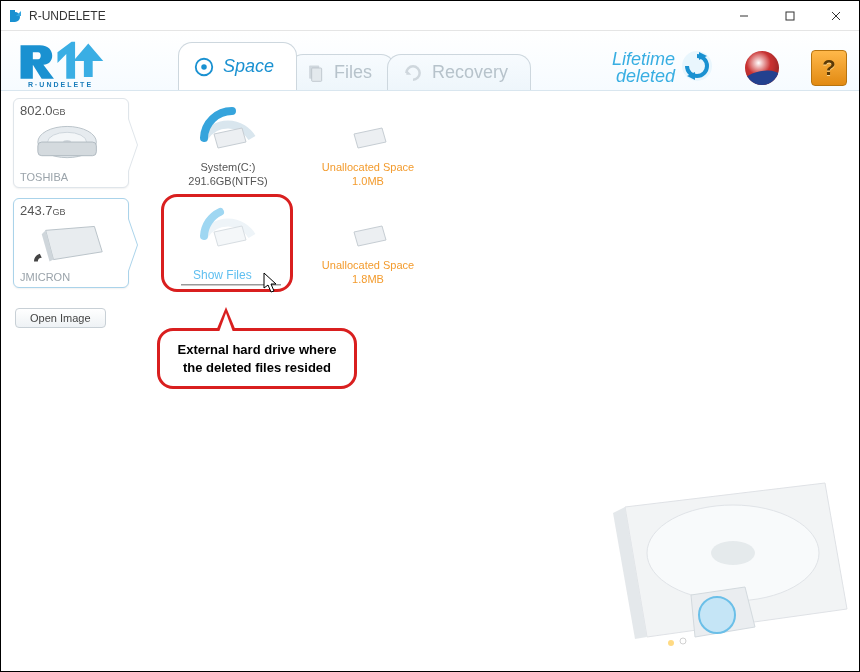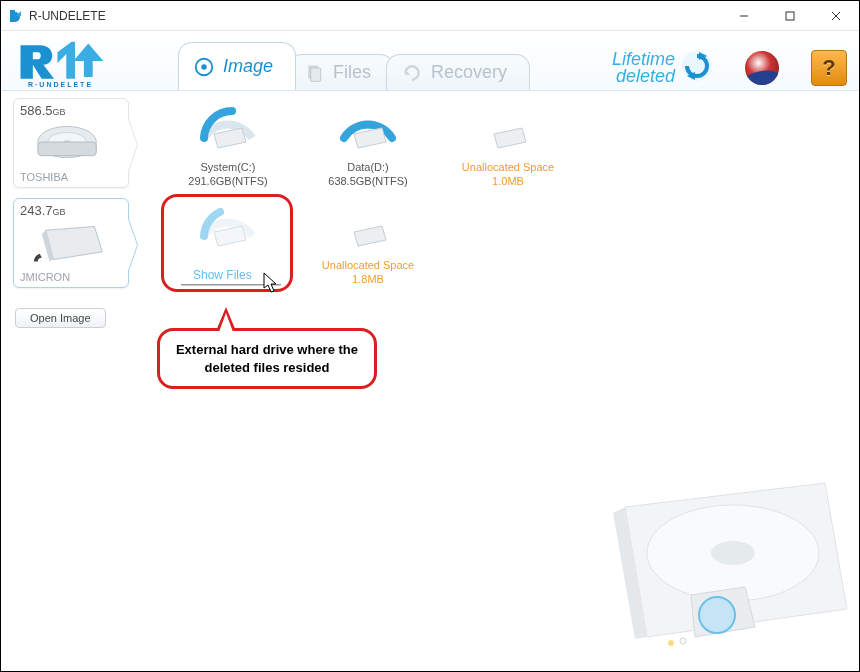--- a/index.html
+++ b/index.html
@@ -53,21 +53,21 @@
   .partition .ring { width: 80px; height: 60px; margin: 0 auto; position:relative;}
   .partition .vlabel { font-size:11px; color:#555; line-height:1.25;}
   .partition .vlabel.orange { color:#f39b2d;}
   
   .selected-tile { position:absolute; top:102px; left:160px; width:132px; height:98px; border:3px solid #d91f1f; border-radius:16px; pointer-events:none; z-index:5;}
   .show-files { position:absolute; top:176px; left:192px; font-size:12px; color:#5fbff0; z-index:3;}
   .show-files-underline { position:absolute; top:192px; left:180px; width:100px; height:1px; background:#999; box-shadow: 0 1px 0 #ccc; z-index:3;}
   .cursor-arrow { position:absolute; top:180px; left:262px; z-index:10; }
   
   
-  .callout { position:absolute; top:236px; left:156px; width:220px; border:3px solid #d91f1f; border-radius:16px; background:#fff; padding:10px 8px; text-align:center; font-weight:bold; font-size:13px; line-height:1.35; color:#000; z-index:4;}
+  .callout { position:absolute; top:236px; left:156px; width:200px; border:3px solid #d91f1f; border-radius:16px; background:#fff; padding:10px 8px; text-align:center; font-weight:bold; font-size:13px; line-height:1.35; color:#000; z-index:4;}
   .callout::before { content:""; position:absolute; top:-24px; left:56px; width:0; height:0; border-left:10px solid transparent; border-right:10px solid transparent; border-bottom:24px solid #d91f1f;}
   .callout::after { content:""; position:absolute; top:-18px; left:59px; width:0; height:0; border-left:7px solid transparent; border-right:7px solid transparent; border-bottom:19px solid #fff;}
   
   
   .bg-disk { position:absolute; right:4px; bottom:4px; width:260px; height:200px; opacity:0.9; }
   
 </style>
 </head>
 <body>
 
@@ -111,21 +111,21 @@
   </div>
 
   <div class="tabs">
     <div class="tab active">
       <span class="tab-icon">
         <svg viewBox="0 0 24 24" width="22" height="22">
             <circle cx="12" cy="12" r="9" fill="none" stroke="#1a91d1" stroke-width="2"></circle>
             <circle cx="12" cy="12" r="3" fill="#1a91d1"></circle>
           </svg>
       </span>
-      <span class="tab-label">Image</span>
+      <span class="tab-label">Space</span>
     </div>
     <div class="tab">
       <span class="tab-icon">
         <svg viewBox="0 0 24 24" width="20" height="20">
             <rect x="5" y="3" width="12" height="16" rx="1" fill="#cfd7dd"></rect>
             <rect x="8" y="6" width="12" height="16" rx="1" fill="#e3e9ed" stroke="#b9c2c9"></rect>
           </svg>
       </span>
       <span class="tab-label">Files</span>
     </div>
@@ -160,21 +160,21 @@
         <span>?</span>
       </div>
   </div>
 </div>
 
 <div class="main">
 
   <div class="devices-col">
     <div class="device">
       <div class="arrow-r"></div>
-      <div class="dev-size"><span>586.5</span><span class="unit">GB</span></div>
+      <div class="dev-size"><span>802.0</span><span class="unit">GB</span></div>
       <svg class="dev-img" viewBox="0 0 80 48">
         <ellipse cx="36" cy="22" rx="30" ry="16" fill="#e6ebef" stroke="#b9c2c9"></ellipse>
         <ellipse cx="36" cy="22" rx="20" ry="10" fill="#f3f6f8" stroke="#cdd5db"></ellipse>
         <ellipse cx="36" cy="22" rx="4" ry="2" fill="#d0d7dc"></ellipse>
         <rect x="6" y="22" width="60" height="14" rx="4" fill="#d4dade" stroke="#b0b9c0"></rect>
       </svg>
       <div class="dev-name">TOSHIBA</div>
     </div>
 
     <div class="device selected">
@@ -192,28 +192,20 @@
   <button class="open-image-btn"><span>Open Image</span></button>
 
   <div class="partitions" style="top:6px;">
     <div class="partition">
       <svg class="ring" viewBox="0 0 80 60">
           <path d="M16 40 A28 28 0 0 1 64 40" fill="none" stroke="#d9e6ee" stroke-width="8"></path>
           <path d="M16 40 A28 28 0 0 1 44 13" fill="none" stroke="#36a4dc" stroke-width="8" stroke-linecap="round"></path>
           <path d="M26 36 L54 30 L58 44 L30 50 Z" fill="#eceff2" stroke="#c6cdd3"></path>
         </svg>
       <div class="vlabel"><span>System(C:)</span><br><span>291.6GB(NTFS)</span></div>
-    </div>
-    <div class="partition">
-      <svg class="ring" viewBox="0 0 80 60">
-          <path d="M16 40 A28 28 0 0 1 64 40" fill="none" stroke="#d9e6ee" stroke-width="8"></path>
-          <path d="M16 40 A28 28 0 0 1 64 40" fill="none" stroke="#36a4dc" stroke-width="8" stroke-linecap="round"></path>
-          <path d="M26 36 L54 30 L58 44 L30 50 Z" fill="#eceff2" stroke="#c6cdd3"></path>
-        </svg>
-      <div class="vlabel"><span>Data(D:)</span><br><span>638.5GB(NTFS)</span></div>
     </div>
     <div class="partition">
       <svg class="ring" viewBox="0 0 80 60">
           <path d="M26 36 L54 30 L58 44 L30 50 Z" fill="#eceff2" stroke="#c6cdd3"></path>
         </svg>
       <div class="vlabel orange"><span>Unallocated Space</span><br><span>1.0MB</span></div>
     </div>
   </div>
 
   <div class="partitions" style="top:104px;">

